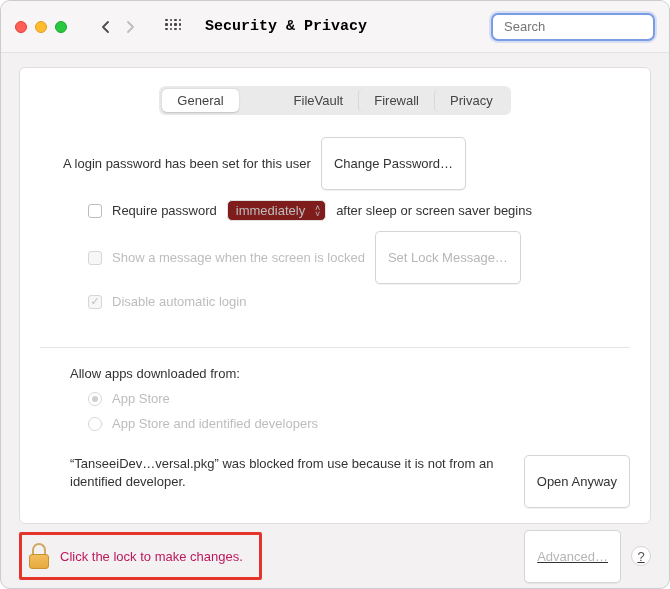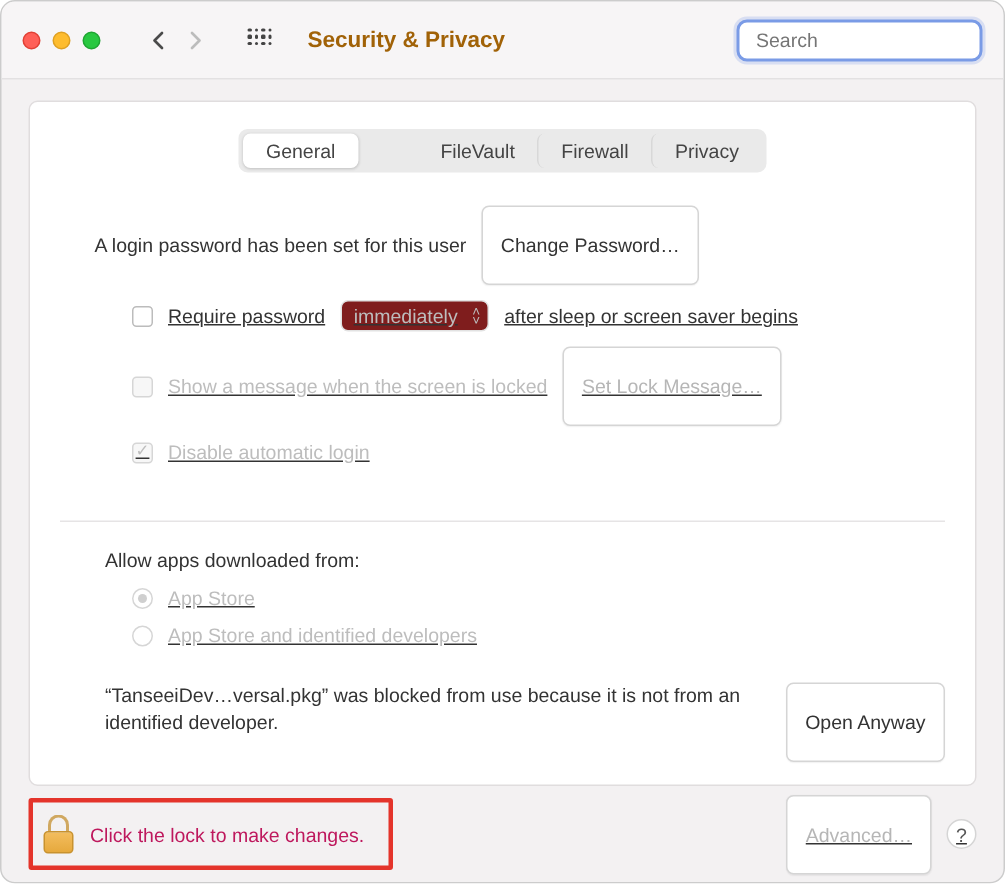--- a/index.html
+++ b/index.html
@@ -9,34 +9,34 @@
   .traffic { display: flex; gap: 8px; }
   .dot { width: 12px; height: 12px; border-radius: 50%; }
   .dot.red { background: #ff5f57; border: 0.5px solid #e14035; }
   .dot.yellow { background: #febc2e; border: 0.5px solid #dfa022; }
   .dot.green { background: #28c840; border: 0.5px solid #1fa532; }
   .navbtns { display: flex; gap: 2px; margin-left: 18px; }
   .navbtn { width: 22px; height: 24px; display: flex; align-items: center; justify-content: center; color: #999; font-size: 18px; border-radius: 5px; }
   .navbtn.enabled { color: #4a4a4a; }
   .gridicon { width: 16px; height: 16px; display: grid; grid-template-columns: repeat(4, 2.5px); grid-template-rows: repeat(3, 2.5px); gap: 2px; margin-left: 14px; }
   .gridicon span { background: #444; border-radius: 1px; }
-  .title { font-weight: 600; font-size: 15px; color: #a16207; margin-left: 14px; }
+  .title { font-weight: 600; font-size: 15px; color: #000000; margin-left: 14px; font-family: Liberation Mono, monospace; }
   .searchwrap { margin-left: auto; width: 164px; height: 28px; border: 2px solid #7a9be6; border-radius: 7px; display: flex; align-items: center; padding: 0 6px; gap: 5px; background: #fff; box-shadow: 0 0 0 2px rgba(122,155,230,0.25); }
   .searchwrap input { border: none; outline: none; flex: 1; font-size: 13px; color: #666; background: transparent; }
   .content { flex: 1; padding: 14px 18px 0 18px; display: flex; flex-direction: column; }
   .panel { flex: 1; background: #fff; border: 1px solid #e0ddde; border-radius: 6px; padding: 18px 20px 14px 20px; display: flex; flex-direction: column; position: relative; }
   .tabs { display: flex; justify-content: center; margin-bottom: 22px; }
   .segmented { display: flex; background: #eaeaea; border-radius: 6px; padding: 3px; }
   .seg { padding: 4px 15px; font-size: 13px; color: #444; border-radius: 5px; cursor: default; }
   .seg + .seg { border-left: 1px solid #d8d8d8; }
   .seg.active { background: #fff; box-shadow: 0 0.5px 2px rgba(0,0,0,0.18); font-weight: 400; border-left: none; }
   .seg.active + .seg { border-left: none; margin-left: 40px; }
   .row { display: flex; align-items: center; gap: 10px; margin-bottom: 10px; }
   .indent1 { margin-left: 23px; }
-  .indent2 { margin-left: 48px; text-decoration: underline; }
+  .indent2 { margin-left: 48px; }
   .btn { background: #fff; border: 1px solid #d5d5d5; border-radius: 5px; padding: 18px 12px; font-size: 13px; color: #333; box-shadow: 0 0.5px 1px rgba(0,0,0,0.06); }
   .btn.disabled { color: #b6b6b6; }
   .checkbox { width: 14px; height: 14px; border: 1px solid #bcbcbc; border-radius: 3px; background: #fff; flex-shrink: 0; display: flex; align-items: center; justify-content: center; }
   .checkbox.disabled { border-color: #d6d6d6; background: #f7f7f7; }
   .checkbox.checked::after { content: "✓"; font-size: 11px; color: #bdbdbd; line-height: 1; }
   .muted { color: #bdbdbd; }
   .select { border: 1px solid #e2e2e2; border-radius: 5px; padding: 2px 20px 2px 8px; color: #bdbdbd; background: #7f1d1d; position: relative; font-size: 13px; }
   .select .chev { position: absolute; right: 5px; top: 50%; transform: translateY(-50%); font-size: 9px; color: #bdbdbd; line-height: 0.7; }
   .divider { border-top: 1px solid #e6e4e5; margin: 28px 0 18px 0; }
   .allowlabel { margin-left: 30px; margin-bottom: 10px; }

